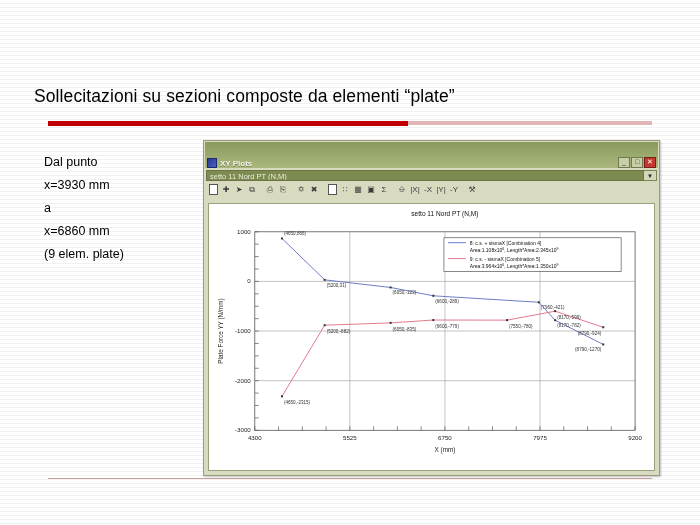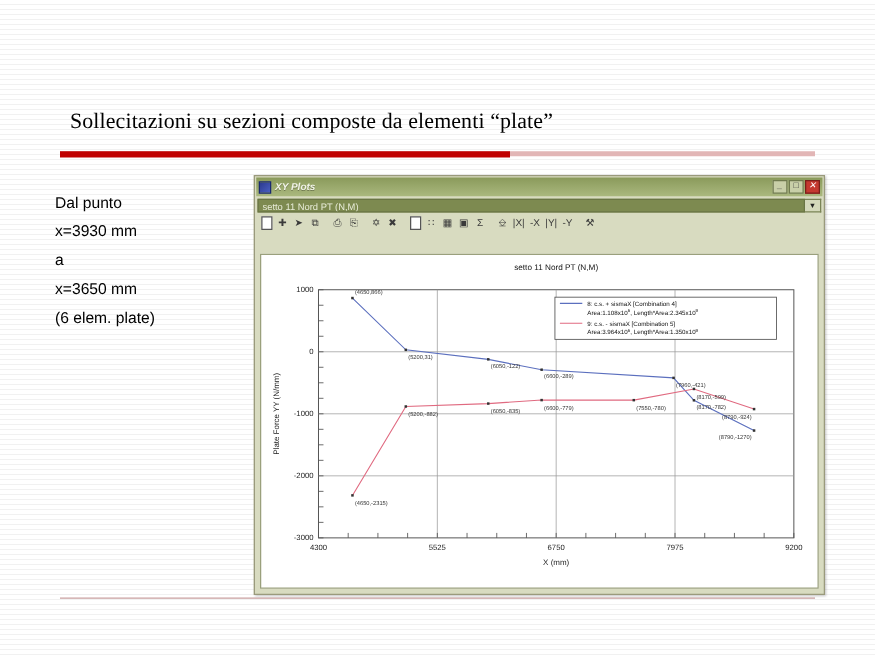--- a/index.html
+++ b/index.html
@@ -14,22 +14,22 @@
     position:absolute;inset:0;
     background:repeating-linear-gradient(
       to bottom,
       #ffffff 0px,#ffffff 3px,
       #f1f1f1 3px,#f1f1f1 4px);
   }
   #slide{position:absolute;inset:0;}
 
   
   #title{
-    position:absolute;left:56px;top:86px;
-    font-size:17.5px;color:#000;letter-spacing:.1px;white-space:nowrap;font-family:Liberation Serif, serif;
+    position:absolute;left:34px;top:86px;
+    font-size:17.5px;color:#000;letter-spacing:.1px;white-space:nowrap;
   }
   #title-rule-light{
     position:absolute;left:48px;top:121px;width:604px;height:4px;
     background:#e2b6b6;
   }
   #title-rule{
     position:absolute;left:48px;top:121px;width:360px;height:5px;
     background:#c00000;
   }
   #bottom-rule{
@@ -43,23 +43,23 @@
 
   
   #app-window{
     position:absolute;left:203px;top:140px;width:455px;height:334px;
     background:#d8dbc0;
     border:1px solid #9a9a7c;
     box-shadow:1px 1px 2px rgba(0,0,0,.25);
     font-size:8px;
   }
   #titlebar{
-    height:15px;margin:1px;
+    height:26px;margin:1px;
     background:linear-gradient(to bottom,#8a9a5b,#aab87e);
-    display:flex;align-items:center;padding:0 2px;font-style:italic;
+    display:flex;align-items:flex-end;padding:0 2px;
   }
   #titlebar .tb-icon{
     width:8px;height:8px;margin-right:3px;flex:0 0 auto;
     background:
       linear-gradient(to bottom right,#2b3a8f,#4a5fc0);
     border:1px solid #1b2a6f;
   }
   #titlebar .tb-title{
     color:#f2f4e8;font-size:8px;font-weight:bold;flex:1;
     text-shadow:0 1px 0 rgba(0,0,0,.3);
@@ -129,22 +129,22 @@
 
   <div id="title">Sollecitazioni su sezioni composte da elementi “plate”</div>
   <div id="title-rule-light"></div>
   <div id="title-rule"></div>
   <div id="bottom-rule"></div>
 
   <div id="left-text">
     <div>Dal punto</div>
     <div>x=3930 mm</div>
     <div>a</div>
-    <div>x=3650 mm</div>
-    <div>(6 elem. plate)</div>
+    <div>x=6860 mm</div>
+    <div>(9 elem. plate)</div>
   </div>
 
   <div id="app-window">
 
     <div id="titlebar">
       <span class="tb-icon"></span>
       <span class="tb-title">XY Plots</span>
       <span class="tb-btns">
         <span class="tb-btn">_</span>
         <span class="tb-btn">□</span>

